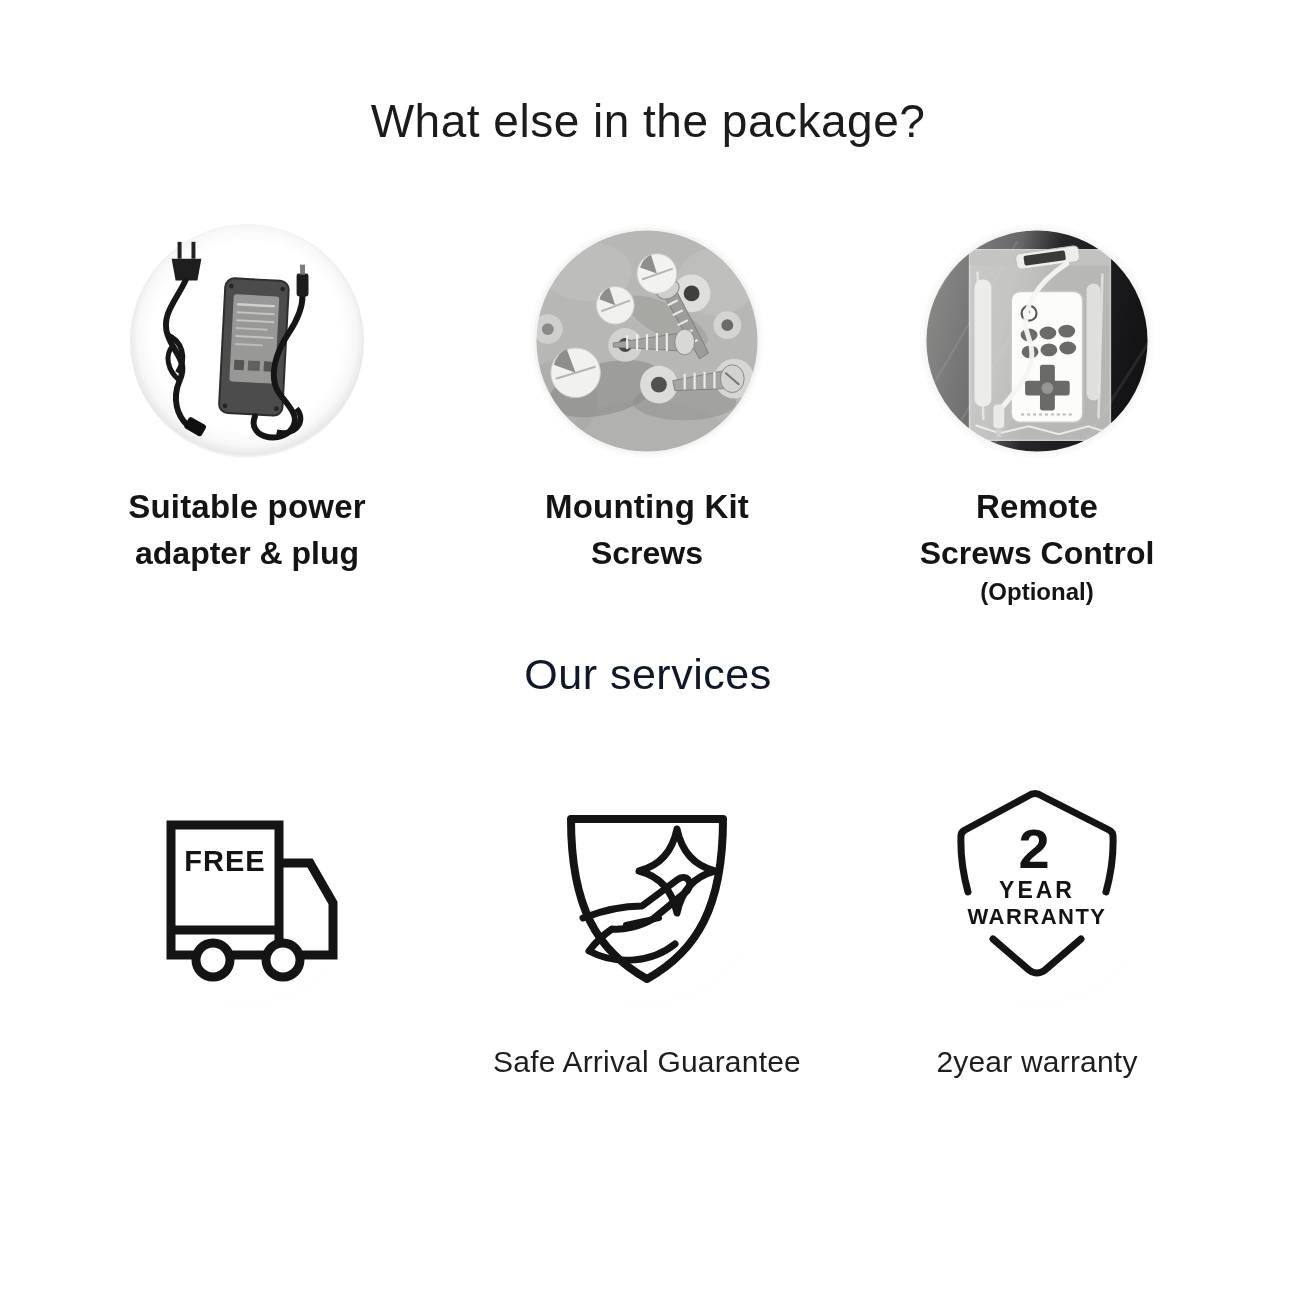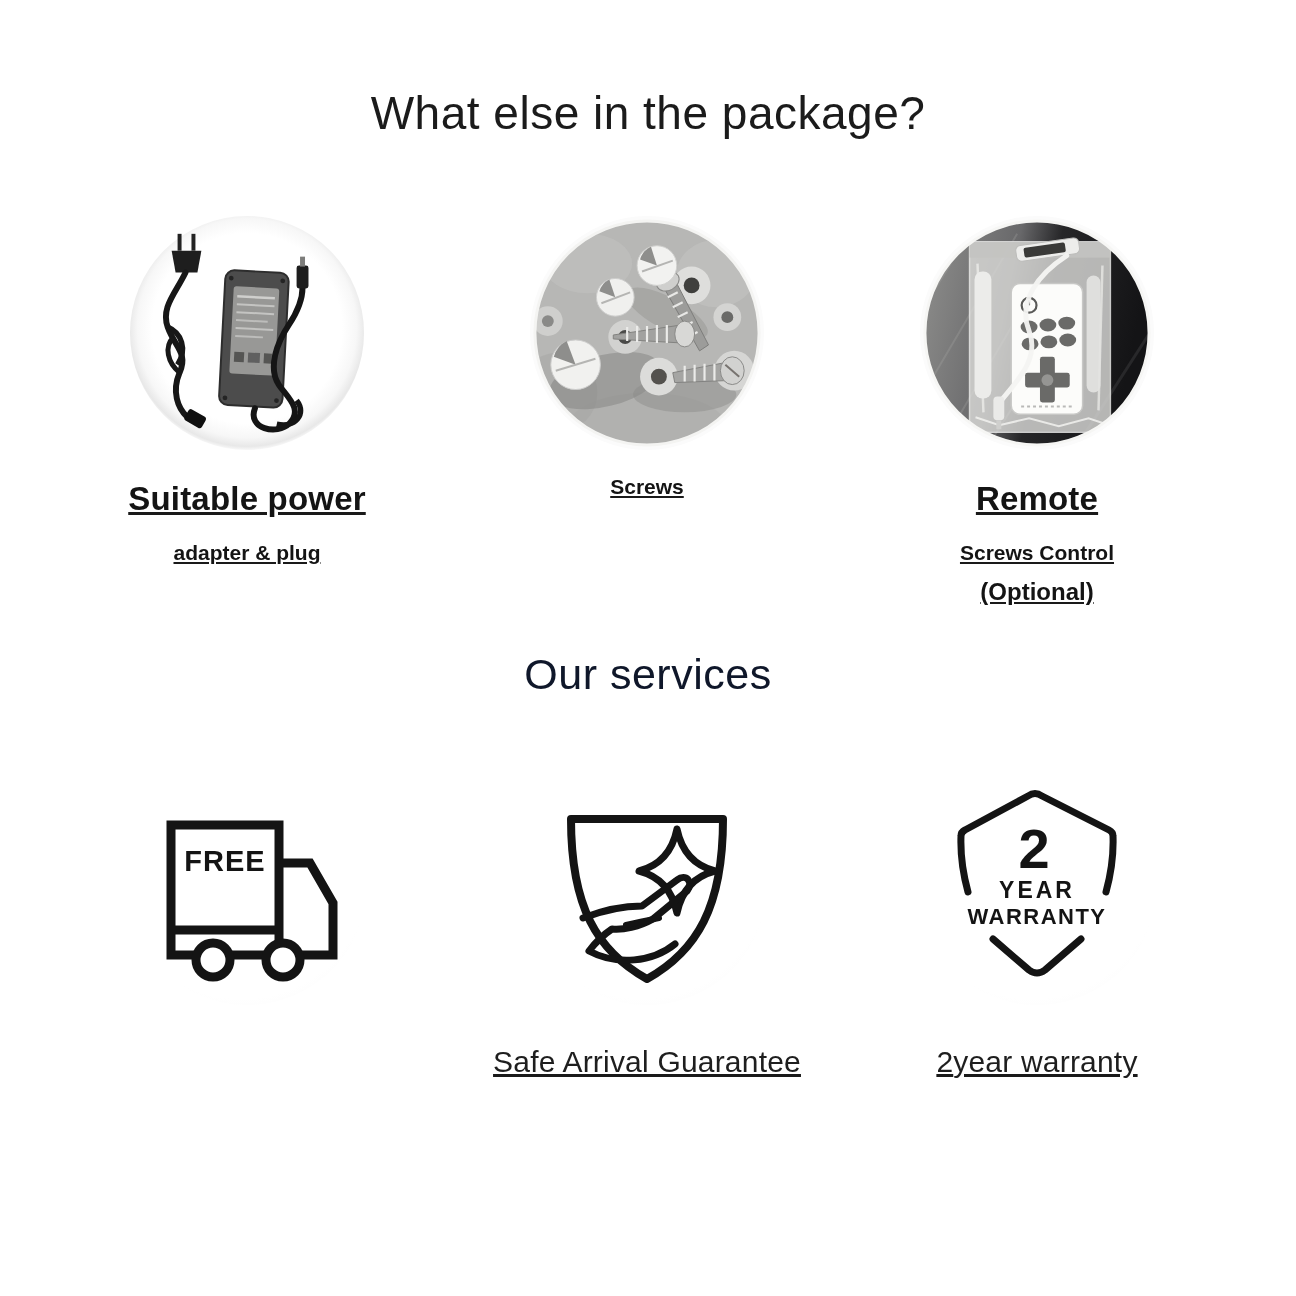--- a/index.html
+++ b/index.html
@@ -1,34 +1,34 @@
 <!DOCTYPE html>
 <html><head>
 <meta charset="utf-8">
 <style>
   html,body{margin:0;padding:0;}
   .page{
     width:1296px;height:1296px;background:#ffffff;overflow:hidden;
     font-family:"Liberation Sans",sans-serif;color:#1a1a1a;position:relative;
   }
   .pkg-title{
-    margin:4px;padding-top:82px;text-align:center;
+    margin:12px;padding-top:82px;text-align:center;
     font-size:46px;font-weight:400;letter-spacing:0.5px;color:#1b1b1b;
   }
   .row{display:flex;align-items:flex-start;}
-  .col{width:380px;text-align:center;flex:0 0 auto;text-decoration:underline;}
+  .col{width:380px;text-align:center;flex:0 0 auto;}
   .items-row{margin-top:74px;}
   .items-row .col:nth-child(1){margin-left:57px;}
   .items-row .col:nth-child(2){margin-left:20px;}
   .items-row .col:nth-child(3){margin-left:10px;}
   .photo-circle{width:238px;height:238px;margin:0 auto;}
   .photo-circle svg{display:block;width:100%;height:100%;}
   .item-title{margin-top:28px;font-size:33px;font-weight:700;color:#141414;letter-spacing:0.2px;}
-  .item-sub{margin-top:23px;font-size:21px;font-weight:700;color:#141414;}
-  .item-note{margin-top:13px;font-size:24px;font-weight:700;color:#141414;text-align:center;}
+  .item-sub{margin-top:9px;font-size:32px;font-weight:700;color:#141414;}
+  .item-note{margin-top:6px;font-size:24px;font-weight:700;color:#141414;text-align:center;}
   .svc-title{
     margin:44px 0 0 0;text-align:center;
     font-size:43px;font-weight:400;letter-spacing:0.5px;color:#0f172a;
   }
   .svc-row{margin-top:66px;}
   .svc-row .col:nth-child(1){margin-left:57px;}
   .svc-row .col:nth-child(2){margin-left:20px;}
   .svc-row .col:nth-child(3){margin-left:10px;}
   .svc-circle{
     width:240px;height:240px;margin:0 auto;border-radius:50%;
@@ -165,20 +165,21 @@
               <path d="M72,78 A19,19 0 0,1 82,66 L88,84 Z" fill="#8e8e8c"></path>
               <line x1="74" y1="90" x2="103" y2="79" stroke="#b5b5b3" stroke-width="2"></line>
               <circle cx="48" cy="152" r="25" fill="#f1f1ef" stroke="#cccccb" stroke-width="1"></circle>
               <path d="M26,144 A25,25 0 0,1 39,128 L48,152 Z" fill="#8e8e8c"></path>
               <line x1="28" y1="158" x2="68" y2="146" stroke="#b5b5b3" stroke-width="2"></line>
             </g>
           </g>
           <circle cx="120" cy="120" r="113" fill="none" stroke="#f4f4f2" stroke-width="3"></circle>
         </svg>
       </div>
+      <div class="item-title">Mounting Kit</div>
       <div class="item-sub">Screws</div>
     </div>
 
     <div class="col">
       <div class="photo-circle">
         <svg viewBox="0 0 240 240">
           <defs>
             <linearGradient id="wood" x1="0" y1="0" x2="1" y2="0.2">
               <stop offset="0" stop-color="#8f8f8d"></stop>
               <stop offset="0.42" stop-color="#68686a"></stop>

